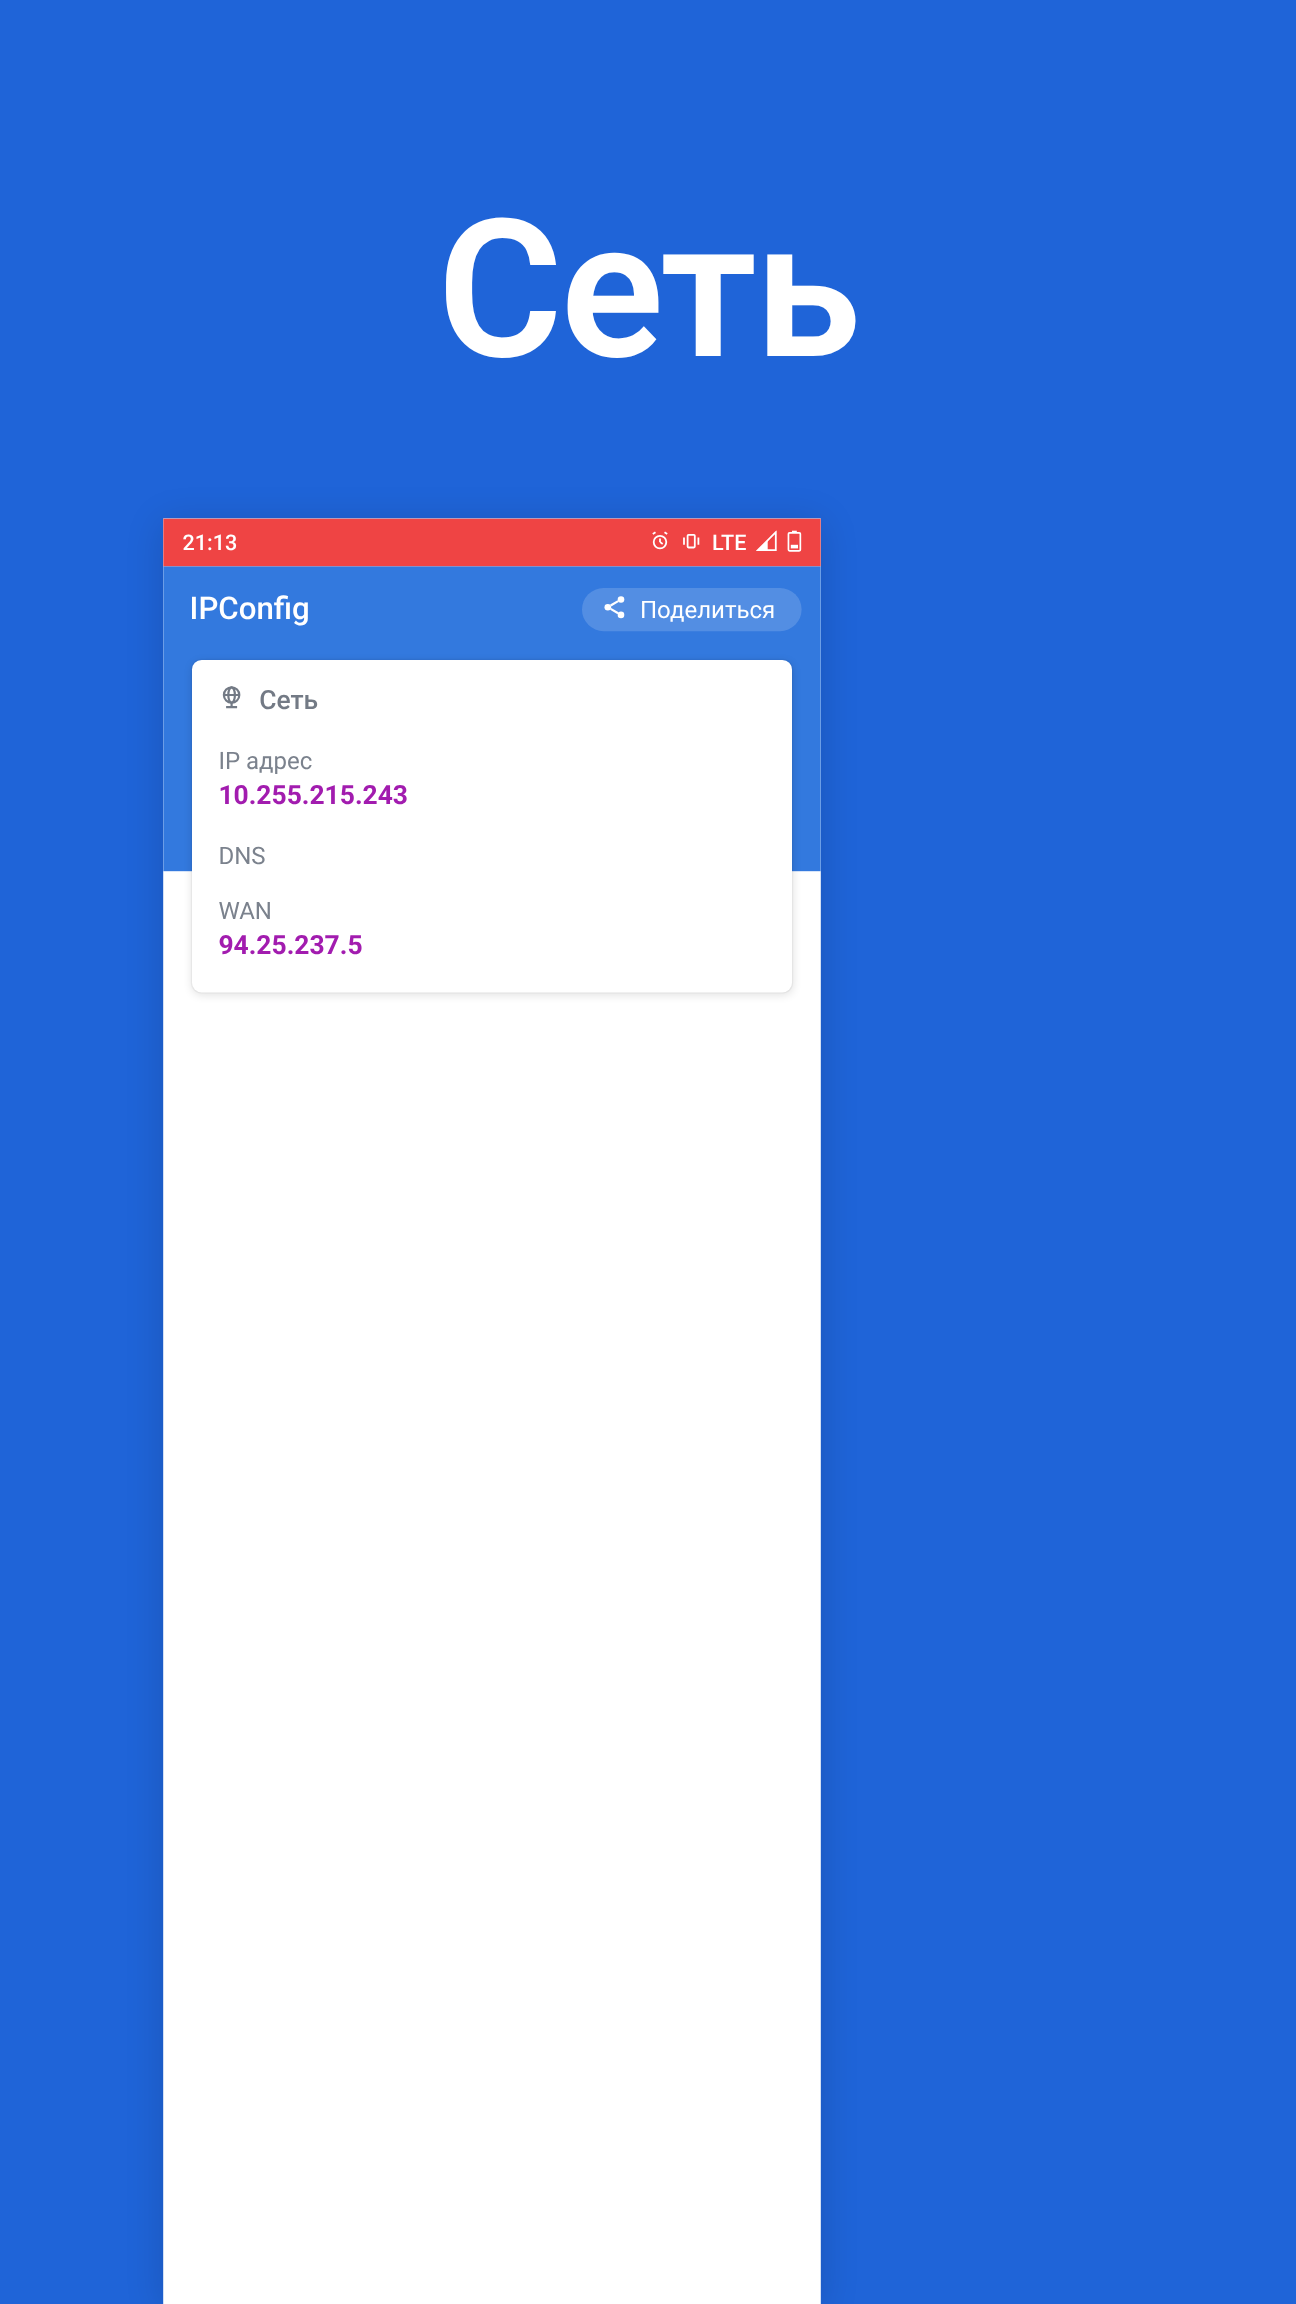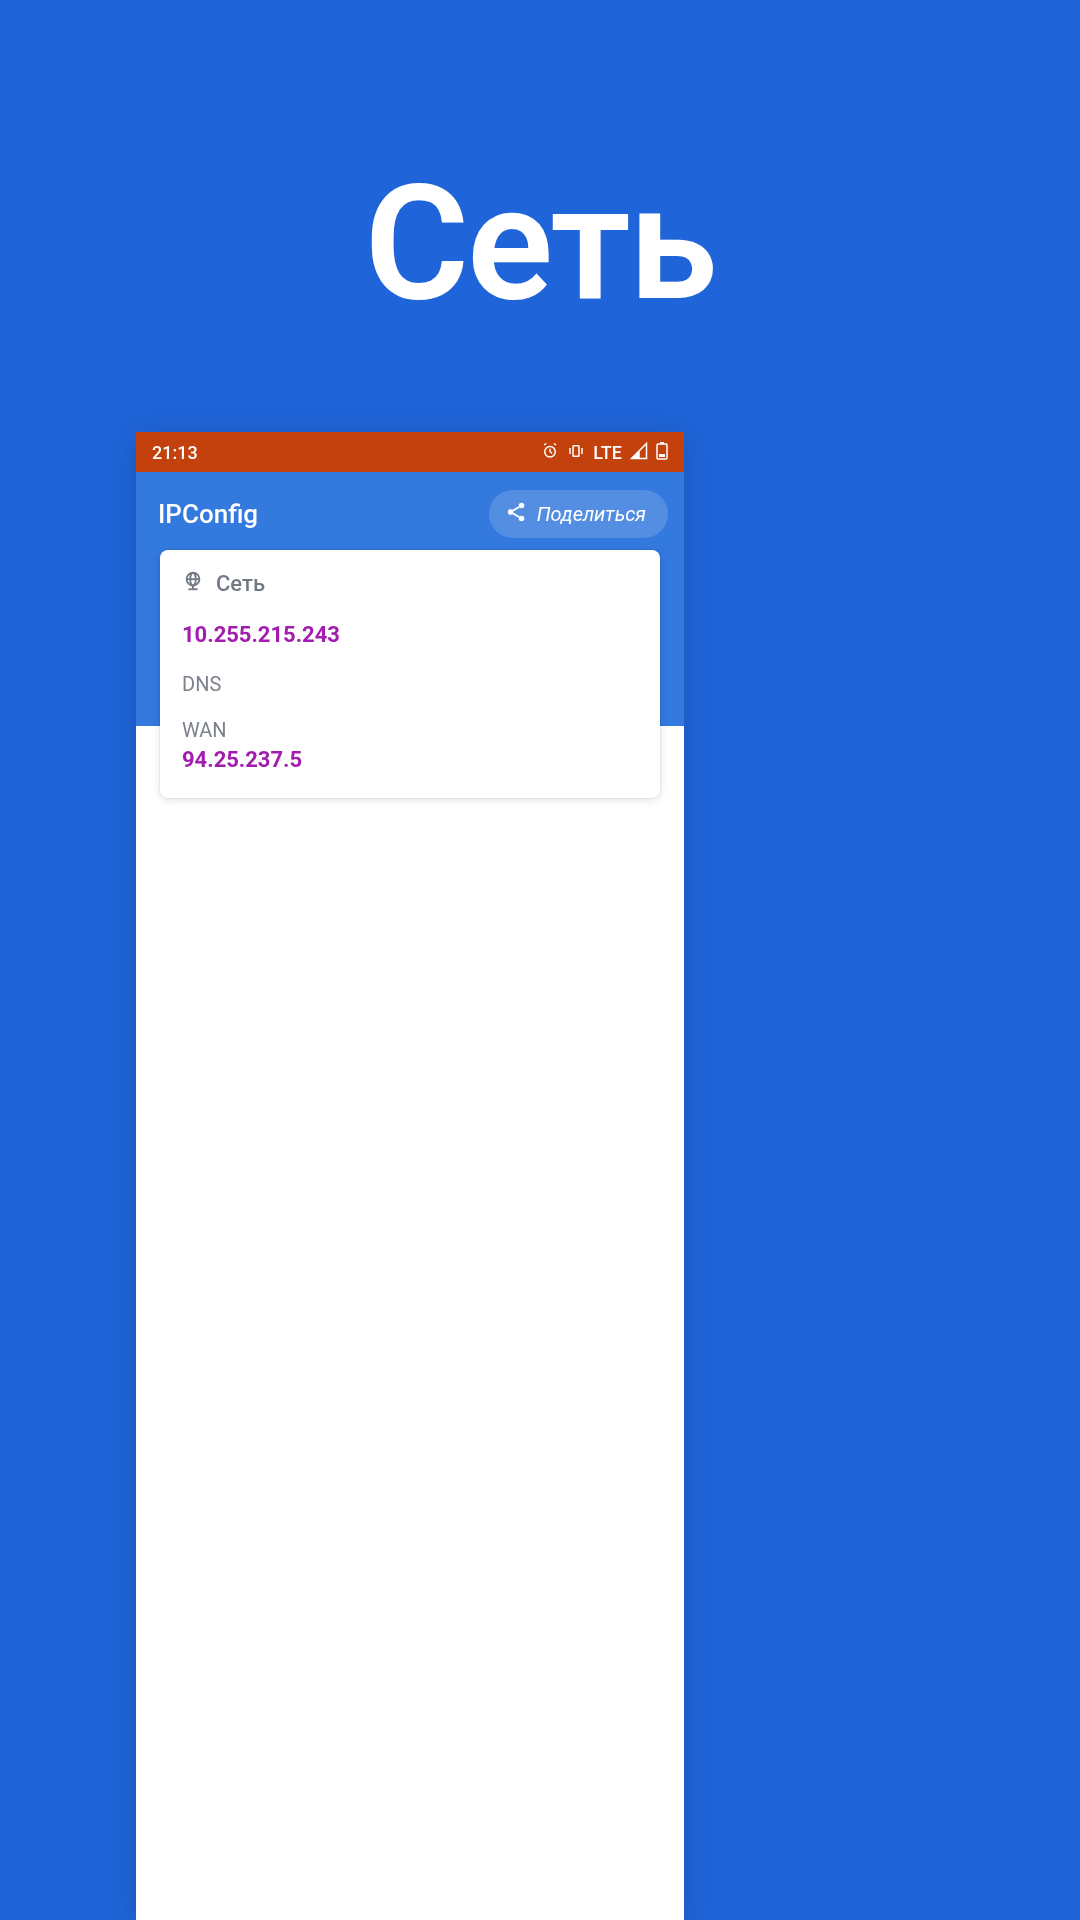--- a/index.html
+++ b/index.html
@@ -29,21 +29,21 @@
     top: 432px;
     width: 548px;
     height: 1488px;
     background: #ffffff;
     overflow: hidden;
     box-shadow: 0 4px 30px rgba(0,0,0,0.15);
   }
 
   .status-bar {
     height: 40px;
-    background: #c2410c;
+    background: #ef4444;
     color: #ffffff;
     display: flex;
     align-items: center;
     justify-content: space-between;
     padding: 0 16px;
     font-size: 18px;
     font-weight: 500;
   }
   .status-left { display: flex; align-items: center; gap: 8px; }
   .status-right { display: flex; align-items: flex-start; gap: 8px; }
@@ -62,30 +62,29 @@
     gap: 15px;
   }
   .app-title {
     color: #ffffff;
     font-size: 26px;
     font-weight: 500;
   }
   .share-btn {
     background: rgba(255,255,255,0.16);
     border-radius: 28px;
-    height: 48px;
+    height: 36px;
     padding: 0 22px 0 16px;
     display: inline-flex;
     align-items: center;
     gap: 10px;
     color: #ffffff;
     font-size: 20px;
     font-weight: 400;
     cursor: pointer;
-    font-style: italic;
   }
   .share-btn svg { width: 22px; height: 22px; fill: #ffffff; }
 
   .card {
     position: absolute;
     left: 24px;
     right: 24px;
     top: 118px;
     background: #ffffff;
     border-radius: 8px;
@@ -190,20 +189,21 @@
           <ellipse cx="12" cy="10" rx="3" ry="7"></ellipse>
           <line x1="5" y1="10" x2="19" y2="10"></line>
           <line x1="7" y1="21" x2="17" y2="21"></line>
           <line x1="12" y1="17" x2="12" y2="21"></line>
         </svg>
       </span>
       <span>Сеть</span>
     </div>
 
     <div class="field">
+      <div class="field-label">IP адрес</div>
       <div class="field-value">10.255.215.243</div>
     </div>
 
     <div class="field">
       <div class="field-label">DNS</div>
     </div>
 
     <div class="field">
       <div class="field-label">WAN</div>
       <div class="field-value">94.25.237.5</div>

